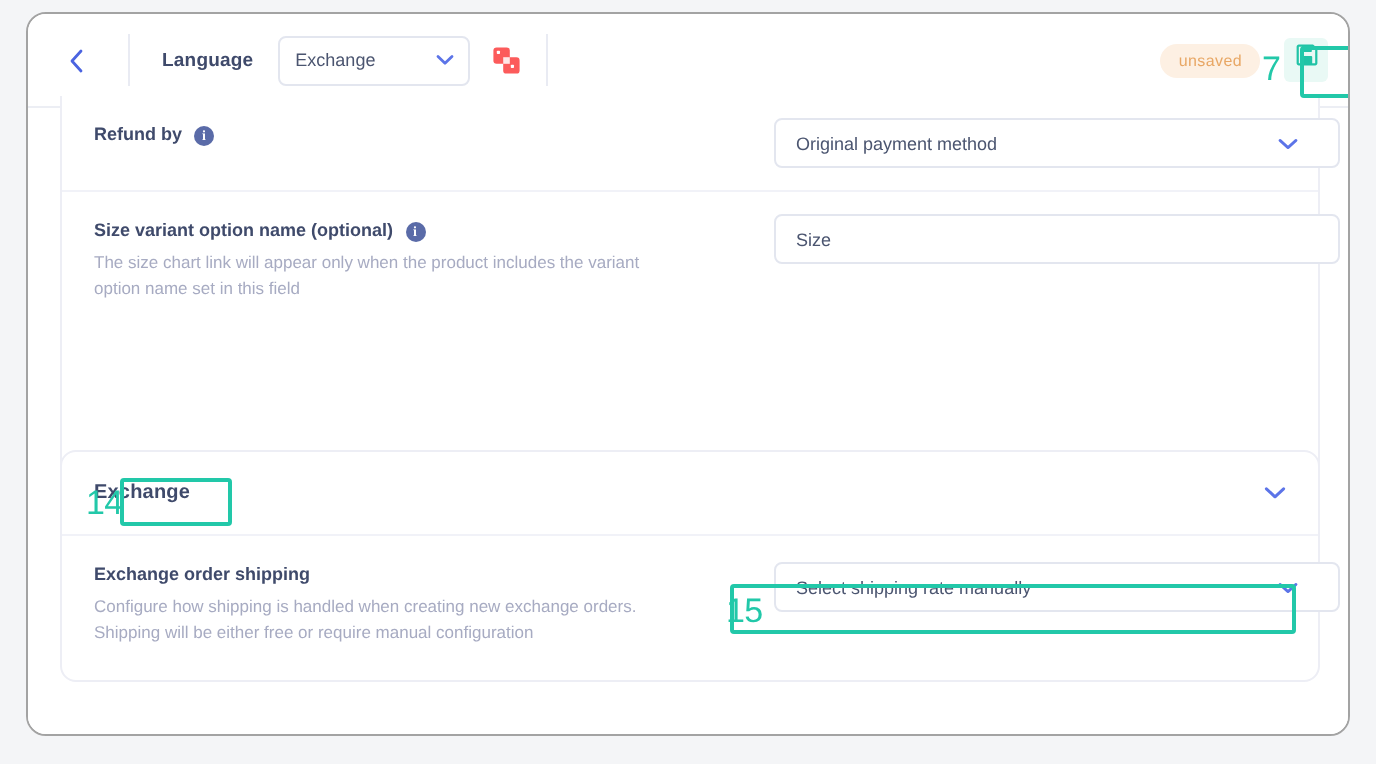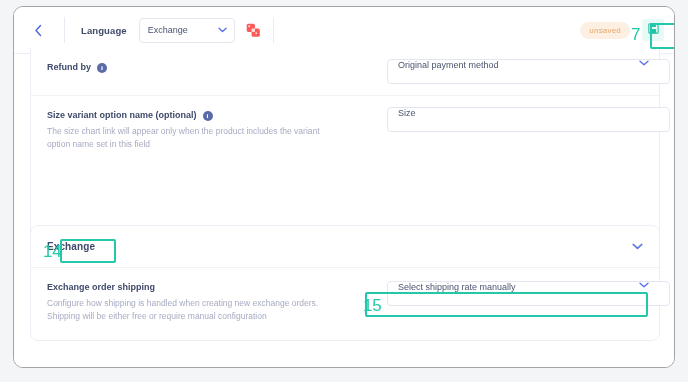--- a/index.html
+++ b/index.html
@@ -210,21 +210,21 @@
     display: inline-block;
   }
 
   .control {
     width: 283px;
     height: 25px;
     border: 1px solid #e3e6ef;
     border-radius: 4px;
     background: #fff;
     display: flex;
-    align-items: flex-start;
+    align-items: center;
     padding: 0 20px 0 10px;
     cursor: pointer;
     margin-left: 40px;
   }
   .control .val {
     font-size: 9px;
     color: #4b5570;
     flex: 1 1 auto;
     white-space: nowrap;
     overflow: hidden;

